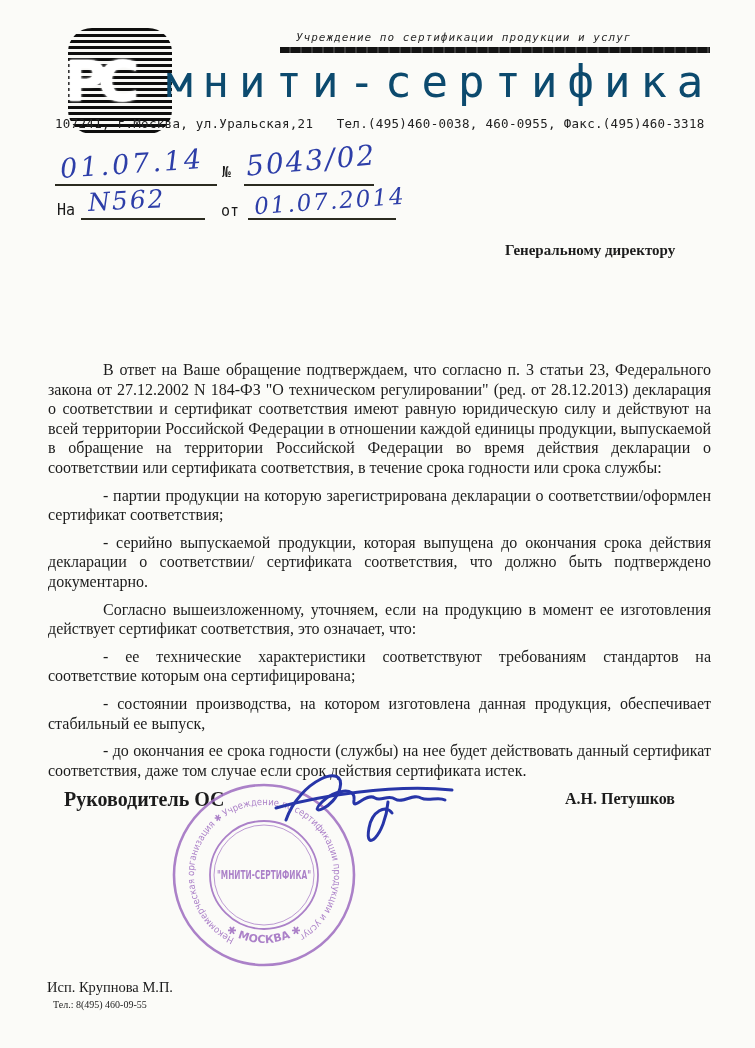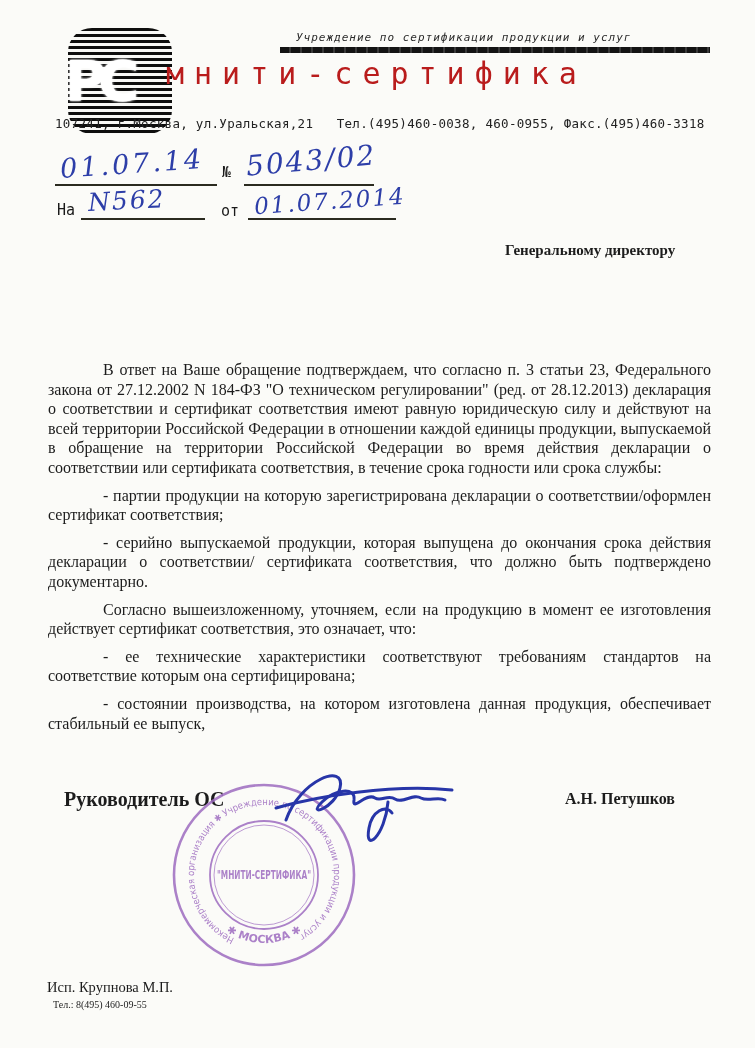--- a/index.html
+++ b/index.html
@@ -30,22 +30,22 @@
     font-family:"DejaVu Sans Mono",monospace;font-style:italic;
     font-size:11px;letter-spacing:1px;color:#2a2a2a;white-space:nowrap;
   }
   .header-rule{
     position:absolute;left:280px;top:47px;width:430px;height:6px;
     background:repeating-linear-gradient(90deg,#141414 0 9px,#3a3a3a 9px 11px);
   }
   .org-title{
     position:absolute;left:166px;top:56px;
     font-family:"DejaVu Sans Mono",monospace;
-    font-size:30px;font-weight:normal;letter-spacing:10px;
-    color:#b91c1c;white-space:nowrap;text-align:center;
+    font-size:44px;font-weight:normal;letter-spacing:10px;
+    color:#0c4a6e;white-space:nowrap;text-align:center;
   }
   .address-line{
     position:absolute;left:55px;top:116px;
     font-family:"DejaVu Sans Mono",monospace;
     font-size:12.5px;letter-spacing:0.3px;color:#222;white-space:pre;
   }
   
   .hw{
     font-family:"DejaVu Serif",serif;font-style:italic;
     color:#2d3ea8;white-space:nowrap;
@@ -109,20 +109,21 @@
     <div>Генеральному директору</div>
   </div>
 
   <div class="body-text">
     <p>В ответ на Ваше обращение подтверждаем, что согласно п. 3 статьи 23, Федерального закона от 27.12.2002 N 184-ФЗ "О техническом регулировании" (ред. от 28.12.2013) декларация о соответствии и сертификат соответствия имеют равную юридическую силу и действуют на всей территории Российской Федерации в отношении каждой единицы продукции, выпускаемой в обращение на территории Российской Федерации во время действия декларации о соответствии или сертификата соответствия, в течение срока годности или срока службы:</p>
     <p>- партии продукции на которую зарегистрирована декларации о соответствии/оформлен сертификат соответствия;</p>
     <p>- серийно выпускаемой продукции, которая выпущена до окончания срока действия декларации о соответствии/ сертификата соответствия, что должно быть подтверждено документарно.</p>
     <p>Согласно вышеизложенному, уточняем, если на продукцию в момент ее изготовления действует сертификат соответствия, это означает, что:</p>
     <p>- ее технические характеристики соответствуют требованиям стандартов на соответствие которым она сертифицирована;</p>
     <p>- состоянии производства, на котором изготовлена данная продукция, обеспечивает стабильный ее выпуск,</p>
+    <p>- до окончания ее срока годности (службы) на нее будет действовать данный сертификат соответствия, даже  том случае если срок действия сертификата истек.</p>
   </div>
 
   <span class="sig-title">Руководитель ОС</span>
   <span class="sig-name">А.Н. Петушков</span>
 
   <svg class="stamp-svg" viewBox="0 0 188 188">
     <defs>
       <path id="ringTop" d="M 64.4,157.4 A 70,70 0 1 1 123.6,157.4" fill="none"></path>
       <path id="ringBottom" d="M 38.3,133 A 68,68 0 0 0 149.7,133" fill="none"></path>
     </defs>

